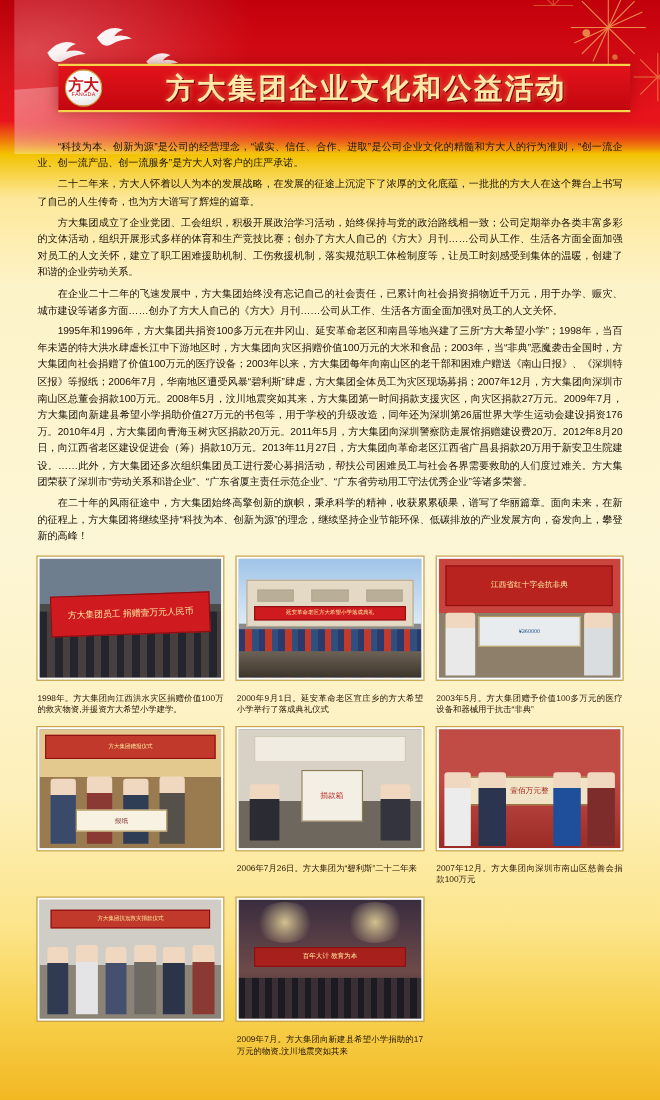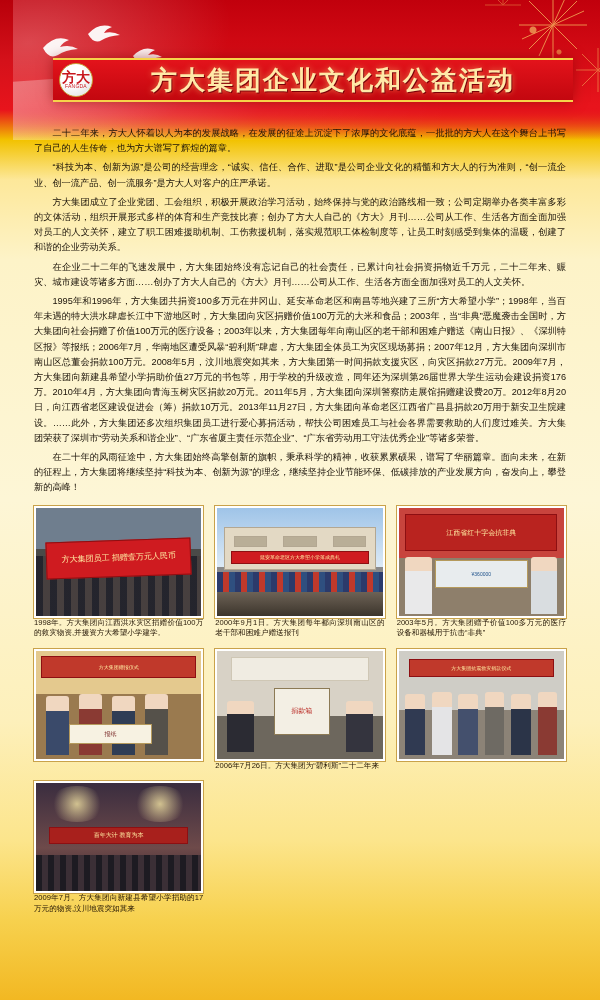--- a/index.html
+++ b/index.html
@@ -71,21 +71,21 @@
   
   .grid {
     display:grid; grid-template-columns: repeat(3, 1fr); gap:10px 12px;
     margin-top:10px;
   }
   .cell { display:flex; flex-direction:column; }
   .photo {
     width:100%; height:112px; border:2px solid #ffffff; outline:1px solid #c9a24a;
     position:relative; overflow:hidden; background:#8a8a8a;
   }
-  .cap { font-size:7.6px; line-height:10.6px; color:#231504; margin-top:0; text-align:justify; }
+  .cap { font-size:7.6px; line-height:10.6px; color:#231504; margin-top:12px; text-align:justify; }
   
   .sc { position:absolute; inset:0; }
   .banner-red {
     position:absolute; background:#cf1b20; border:1px solid #8d0f12;
     color:#ffe9a0; font-size:7px; display:flex; align-items:center; justify-content:center;
     text-align:center; line-height:8px; padding:1px;
   }
   .crowd { position:absolute; bottom:0; left:0; right:0; height:46%;
     background: repeating-linear-gradient(90deg, rgba(30,30,40,.85) 0 7px, rgba(70,60,60,.75) 7px 14px); }
   .floor { position:absolute; bottom:0; left:0; right:0; height:22%; background: linear-gradient(180deg,#6d6256,#3c352c); }
@@ -158,24 +158,24 @@
         <span class="mark">方大</span>
         <span class="word">FANGDA</span>
       </div>
       <div class="title-text">方大集团企业文化和公益活动</div>
     </div>
   </div>
 
   <div class="body-wrap">
 
     <div class="paragraphs">
+      <p>“科技为本、创新为源”是公司的经营理念，“诚实、信任、合作、进取”是公司企业文化的精髓和方大人的行为准则，“创一流企业、创一流产品、创一流服务”是方大人对客户的庄严承诺。</p>
       <p>二十二年来，方大人怀着以人为本的发展战略，在发展的征途上沉淀下了浓厚的文化底蕴，一批批的方大人在这个舞台上书写了自己的人生传奇，也为方大谱写了辉煌的篇章。</p>
-      <p>“科技为本、创新为源”是公司的经营理念，“诚实、信任、合作、进取”是公司企业文化的精髓和方大人的行为准则，“创一流企业、创一流产品、创一流服务”是方大人对客户的庄严承诺。</p>
       <p>方大集团成立了企业党团、工会组织，积极开展政治学习活动，始终保持与党的政治路线相一致；公司定期举办各类丰富多彩的文体活动，组织开展形式多样的体育和生产竞技比赛；创办了方大人自己的《方大》月刊……公司从工作、生活各方面全面加强对员工的人文关怀，建立了职工困难援助机制、工伤救援机制，落实规范职工体检制度等，让员工时刻感受到集体的温暖，创建了和谐的企业劳动关系。</p>
-      <p>在企业二十二年的飞速发展中，方大集团始终没有忘记自己的社会责任，已累计向社会捐资捐物近千万元，二十二年来、赈灾、城市建设等诸多方面……创办了方大人自己的《方大》月刊……公司从工作、生活各方面全面加强对员工的人文关怀。</p>
+      <p>在企业二十二年的飞速发展中，方大集团始终没有忘记自己的社会责任，已累计向社会捐资捐物近千万元，用于办学、赈灾、城市建设等诸多方面……创办了方大人自己的《方大》月刊……公司从工作、生活各方面全面加强对员工的人文关怀。</p>
       <p>1995年和1996年，方大集团共捐资100多万元在井冈山、延安革命老区和南昌等地兴建了三所“方大希望小学”；1998年，当百年未遇的特大洪水肆虐长江中下游地区时，方大集团向灾区捐赠价值100万元的大米和食品；2003年，当“非典”恶魔袭击全国时，方大集团向社会捐赠了价值100万元的医疗设备；2003年以来，方大集团每年向南山区的老干部和困难户赠送《南山日报》、《深圳特区报》等报纸；2006年7月，华南地区遭受风暴“碧利斯”肆虐，方大集团全体员工为灾区现场募捐；2007年12月，方大集团向深圳市南山区总董会捐款100万元。2008年5月，汶川地震突如其来，方大集团第一时间捐款支援灾区，向灾区捐款27万元。2009年7月，方大集团向新建县希望小学捐助价值27万元的书包等，用于学校的升级改造，同年还为深圳第26届世界大学生运动会建设捐资176万。2010年4月，方大集团向青海玉树灾区捐款20万元。2011年5月，方大集团向深圳警察防走展馆捐赠建设费20万。2012年8月20日，向江西省老区建设促进会（筹）捐款10万元。2013年11月27日，方大集团向革命老区江西省广昌县捐款20万用于新安卫生院建设。……此外，方大集团还多次组织集团员工进行爱心募捐活动，帮扶公司困难员工与社会各界需要救助的人们度过难关。方大集团荣获了深圳市“劳动关系和谐企业”、“广东省厦主责任示范企业”、“广东省劳动用工守法优秀企业”等诸多荣誉。</p>
       <p>在二十年的风雨征途中，方大集团始终高擎创新的旗帜，秉承科学的精神，收获累累硕果，谱写了华丽篇章。面向未来，在新的征程上，方大集团将继续坚持“科技为本、创新为源”的理念，继续坚持企业节能环保、低碳排放的产业发展方向，奋发向上，攀登新的高峰！</p>
     </div>
 
     <div class="grid">
 
       <div class="cell">
         <div class="photo">
           <div class="sc" style="background:linear-gradient(180deg,#6f7e8e 0 38%,#4a4a48 38% 100%)"></div>
           <div class="crowd" style="height:55%"></div>
@@ -189,21 +189,21 @@
         <div class="photo">
           <div class="sky"></div>
           <div class="bld" style="left:4%;top:18%;width:92%;height:40%;background:#e3d9c4"></div>
           <div class="bld" style="left:10%;top:26%;width:20%;height:10%;background:#b9ae97"></div>
           <div class="bld" style="left:40%;top:26%;width:20%;height:10%;background:#b9ae97"></div>
           <div class="bld" style="left:70%;top:26%;width:20%;height:10%;background:#b9ae97"></div>
           <div class="banner-red" style="left:8%;top:40%;width:84%;height:12%;font-size:5px">延安革命老区方大希望小学落成典礼</div>
           <div class="crowd" style="height:40%;background:repeating-linear-gradient(90deg,#2b3a6b 0 6px,#c0392b 6px 12px,#2f4f7f 12px 18px)"></div>
           <div class="floor"></div>
         </div>
-        <div class="cap">2000年9月1日。方大集团每年都向深圳南山区的老干部和困难户赠送报刊</div>
+        <div class="cap">2000年9月1日。延安革命老区宜庄乡的方大希望小学举行了落成典礼仪式</div>
       </div>
 
       <div class="cell">
         <div class="photo">
           <div class="sc" style="background:linear-gradient(180deg,#c8443d 0 46%,#8e7f6b 46% 100%)"></div>
           <div class="banner-red" style="left:4%;top:6%;width:92%;height:34%;background:#b9231f;font-size:7px">江西省红十字会抗非典</div>
           <div class="cheque" style="left:22%;top:48%;width:56%;height:26%;background:#e8ecee;color:#1b4f8a;font-size:5px">¥360000</div>
           <div class="person" style="left:4%;bottom:2%;height:52%;width:16%;background:linear-gradient(180deg,#f0d7c0 0 24%,#e9e9ea 24% 100%)"></div>
           <div class="person" style="right:4%;bottom:2%;height:52%;width:16%;background:linear-gradient(180deg,#f0d7c0 0 24%,#d9dde0 24% 100%)"></div>
         </div>
@@ -226,20 +226,32 @@
         <div class="photo">
           <div class="sc" style="background:linear-gradient(180deg,#d8d2c6 0 60%,#6d675d 60% 100%)"></div>
           <div class="bld" style="left:8%;top:6%;width:84%;height:22%;background:#f0ece2;border-color:#cfc7b5"></div>
           <div class="cheque" style="left:34%;top:34%;width:34%;height:44%;background:#f3efe4;color:#b8251f;border-color:#8c7a55;flex-direction:column;font-size:7px">捐款箱</div>
           <div class="person" style="left:6%;bottom:6%;height:48%;width:16%;background:linear-gradient(180deg,#f0d7c0 0 26%,#2b2b33 26% 100%)"></div>
           <div class="person" style="right:6%;bottom:6%;height:48%;width:16%;background:linear-gradient(180deg,#f0d7c0 0 26%,#34343e 26% 100%)"></div>
         </div>
         <div class="cap">2006年7月26日。方大集团为“碧利斯”二十二年来</div>
       </div>
 
+      <div class="cell">
+        <div class="photo">
+          <div class="sc" style="background:linear-gradient(180deg,#b8332c 0 100%)"></div>
+          <div class="sc" style="background:linear-gradient(180deg,rgba(255,255,255,.12) 0 40%,rgba(0,0,0,.15) 100%)"></div>
+          <div class="cheque" style="left:16%;top:40%;width:68%;height:24%;background:#f1e4c6;color:#a3241f;border-color:#8c6c33;font-size:7px">壹佰万元整</div>
+          <div class="person" style="left:3%;bottom:2%;height:62%;width:15%;background:linear-gradient(180deg,#f0d7c0 0 22%,#ececec 22% 100%)"></div>
+          <div class="person" style="left:22%;bottom:2%;height:62%;width:15%;background:linear-gradient(180deg,#f0d7c0 0 22%,#2c3550 22% 100%)"></div>
+          <div class="person" style="right:22%;bottom:2%;height:62%;width:15%;background:linear-gradient(180deg,#f0d7c0 0 22%,#1f4f9a 22% 100%)"></div>
+          <div class="person" style="right:3%;bottom:2%;height:62%;width:15%;background:linear-gradient(180deg,#f0d7c0 0 22%,#7e2b2b 22% 100%)"></div>
+        </div>
+        <div class="cap">2007年12月。方大集团向深圳市南山区慈善会捐款100万元</div>
+      </div>
 
       <div class="cell">
         <div class="photo">
           <div class="sc" style="background:linear-gradient(180deg,#cfcdc6 0 55%,#8c8377 55% 100%)"></div>
           <div class="banner-red" style="left:6%;top:8%;width:88%;height:16%;background:#c0392b;font-size:5px">方大集团抗震救灾捐款仪式</div>
           <div class="person" style="left:4%;bottom:4%;height:56%;width:12%;background:linear-gradient(180deg,#f0d7c0 0 24%,#303a52 24% 100%)"></div>
           <div class="person" style="left:20%;bottom:4%;height:58%;width:12%;background:linear-gradient(180deg,#f0d7c0 0 24%,#e4e4e6 24% 100%)"></div>
           <div class="person" style="left:36%;bottom:4%;height:56%;width:12%;background:linear-gradient(180deg,#f0d7c0 0 24%,#44506d 24% 100%)"></div>
           <div class="person" style="left:52%;bottom:4%;height:58%;width:12%;background:linear-gradient(180deg,#f0d7c0 0 24%,#6e6a63 24% 100%)"></div>
           <div class="person" style="left:68%;bottom:4%;height:56%;width:12%;background:linear-gradient(180deg,#f0d7c0 0 24%,#2b3448 24% 100%)"></div>

